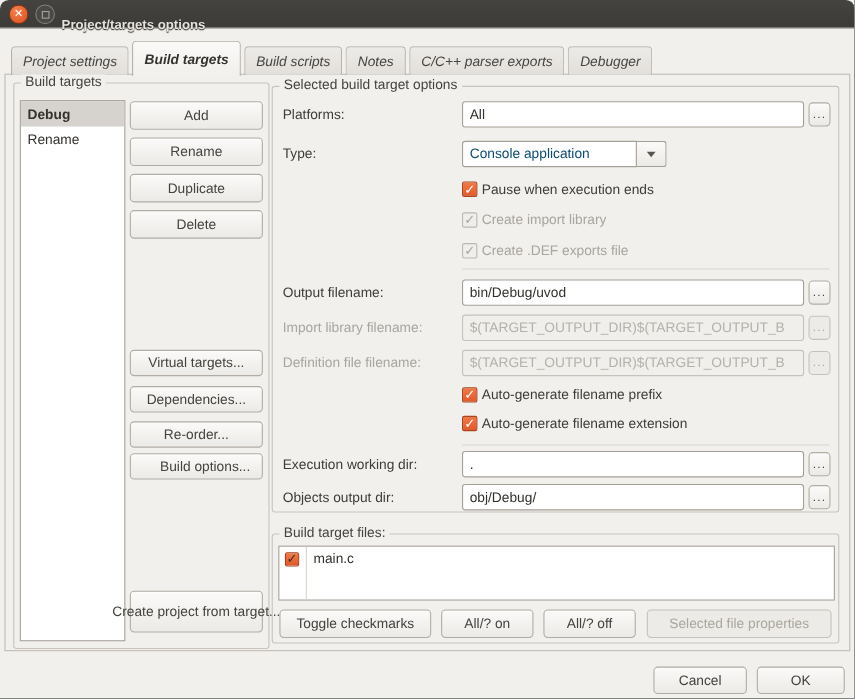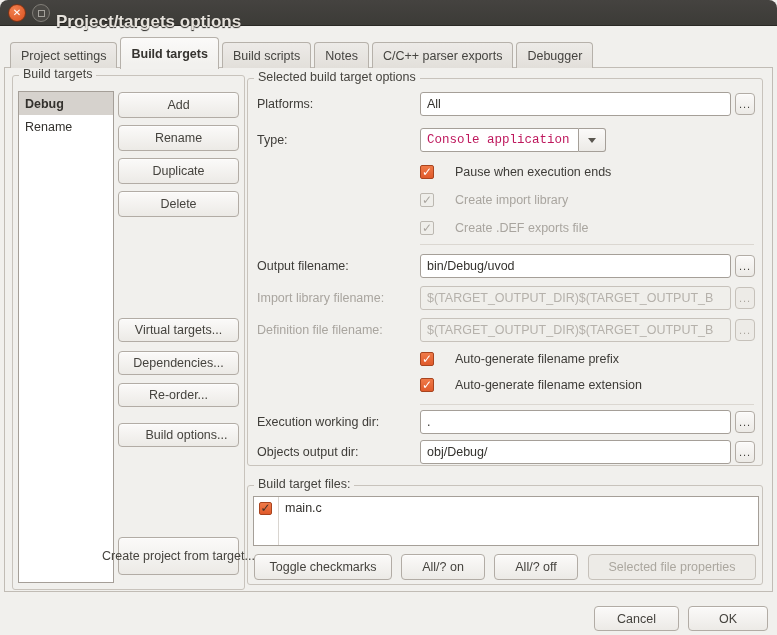--- a/index.html
+++ b/index.html
@@ -13,27 +13,27 @@
     background:linear-gradient(#454340,#3c3b37); border-radius:8px 8px 0 0;
     border-bottom:1px solid #2a2925; }
   .tb-btn { position:absolute; top:4px; width:18px; height:18px; border-radius:50%;
     display:flex; align-items:center; justify-content:center; cursor:default; }
   .tb-close { left:8px; background:radial-gradient(circle at 35% 30%, #f2804f, #d9511f);
     border:1px solid #7e3315; color:#fff; font-size:10px; font-weight:bold; line-height:1; }
   .tb-close::after { content:"✕"; }
   .tb-max { left:32px; background:#4b4945; border:1px solid #817e78; }
   .tb-max .sq { width:7px; height:7px; border:1px solid #a5a29c; background:transparent; }
   .tb-title { position:absolute; left:56px; top:0; height:43px; display:flex; align-items:center;
-    color:#e6e2dc; font-weight:bold; font-size:17px; text-shadow:0 1px 1px #1e1d1a; }
+    color:#e6e2dc; font-weight:bold; font-size:12px; text-shadow:0 1px 1px #1e1d1a; }
 
   
   .tabbar { position:absolute; left:10px; top:36px; height:32px; display:flex; align-items:flex-end; gap:3px; z-index:3; }
   .tab { height:26px; display:flex; align-items:center; padding:1px 10px;
     background:linear-gradient(#edebe8,#e2dfda); border:1px solid #b6b1aa; border-bottom:none;
-    border-radius:4px 4px 0 0; color:#454440; white-space:nowrap; }
+    border-radius:4px 4px 0 0; color:#454440; white-space:nowrap;font-style:italic; }
   .tab.active { height:32px; margin-bottom:-1px; font-weight:bold;
     background:linear-gradient(#fbfaf9,#f2f1ee 85%); color:#35332f; }
 
   
   .page { position:absolute; left:4px; top:67px; width:769px; height:525px;
     border:1px solid #c1bcb5; background:#f1f0ed; }
 
   
   .group { position:absolute; border:1px solid #c8c3bc; border-radius:3px; }
   .group-label { position:absolute; top:-9px; left:6px; background:#f1f0ed; padding:0 4px;
@@ -49,21 +49,21 @@
   .field:disabled { background:#f0efeb; color:#b5b1ab; border-color:#c7c2bb; }
   .browse { width:20px; height:22px; margin-left:4px; flex:0 0 auto; font-size:11px; letter-spacing:1px; }
 
   .checkbox { width:14px; height:14px; border-radius:2px; flex:0 0 auto;
     display:flex; align-items:center; justify-content:center; }
   .cb-on { background:linear-gradient(#ef7a48,#e05a2b); border:1px solid #a8441f; }
   .cb-on::after { content:"✓"; color:#fff; font-size:12px; font-weight:bold; line-height:1; }
   .cb-disabled { background:#efeeea; border:1px solid #bcb8b1; }
   .cb-disabled::after { content:"✓"; color:#a9a59f; font-size:12px; font-weight:bold; line-height:1; }
   .cb-dark::after { color:#3f3028; }
-  .cb-row { position:absolute; display:flex; align-items:center; gap:21px; height:16px; }
+  .cb-row { position:absolute; display:flex; align-items:center; gap:4px; height:16px; }
   .cb-row .cb-label { white-space:nowrap; }
   .cb-row.disabled .cb-label { color:#a9a59f; }
 
   .sep { position:absolute; left:172px; right:8px; height:1px; background:#dbd7d1; }
 
   
   .g-targets { left:12px; top:75px; width:233px; height:515px; }
   .target-list { position:absolute; left:5px; top:15px; width:96px; height:492px;
     background:#fff; border:1px solid #a59f98; }
   .list-item { height:23px; display:flex; align-items:center; padding-left:6px; color:#33312d; }
@@ -73,21 +73,21 @@
   .create-btn { position:absolute; left:105px; top:461px; width:121px; height:38px;
     text-align:center; line-height:1.2; padding:2px 4px; flex-direction:column; }
 
   
   .g-options { left:247px; top:78px; width:516px; height:388px; }
   .row { position:absolute; left:9px; right:7px; height:24px; display:flex; align-items:center; }
   .row .lbl { flex:0 0 163px; white-space:nowrap; }
   .row .lbl.disabled { color:#a9a59f; }
   .combo { display:flex; height:24px; width:186px; }
   .combo-text { flex:1; background:#fff; border:1px solid #a59f98; border-radius:3px 0 0 3px;
-    display:flex; align-items:center; padding:0 6px; color:#be185d; white-space:nowrap; overflow:hidden;font-family:Liberation Mono, monospace; }
+    display:flex; align-items:center; padding:0 6px; color:#0c4a6e; white-space:nowrap; overflow:hidden; }
   .combo-btn { width:27px; border:1px solid #a59f98; border-left:none; border-radius:0 3px 3px 0;
     background:linear-gradient(#fbfaf9,#eceae6); display:flex; align-items:center; justify-content:center; }
   .arrow-down { width:0; height:0; border-left:4px solid transparent; border-right:4px solid transparent;
     border-top:5px solid #5a5750; }
 
   
   .g-files { left:247px; top:485px; width:516px; height:100px; }
   .files-list { position:absolute; left:5px; top:10px; width:506px; height:50px;
     background:#fff; border:1px solid #a59f98; }
   .files-col-sep { position:absolute; left:24px; top:0; bottom:0; width:1px; background:#d9d5d0; }
@@ -137,21 +137,21 @@
     </div>
 
     <div class="btn lbtn" style="top:16px;">Add</div>
     <div class="btn lbtn" style="top:49px;">Rename</div>
     <div class="btn lbtn" style="top:82px;">Duplicate</div>
     <div class="btn lbtn" style="top:115px;">Delete</div>
 
     <div class="btn lbtn mbtn" style="top:242px;">Virtual targets...</div>
     <div class="btn lbtn mbtn" style="top:275px;">Dependencies...</div>
     <div class="btn lbtn mbtn" style="top:307px;">Re-order...</div>
-    <div class="btn lbtn mbtn" style="top:347px;padding-left:16px;">Build options...</div>
+    <div class="btn lbtn mbtn" style="top:336px;padding-left:16px;">Build options...</div>
 
     <div class="btn create-btn">Create project from target...</div>
   </div>
 
   <div class="group g-options">
     <span class="group-label">Selected build target options</span>
 
     <div class="row" style="top:13px;">
       <span class="lbl">Platforms:</span>
       <input class="field" value="All" style="">

